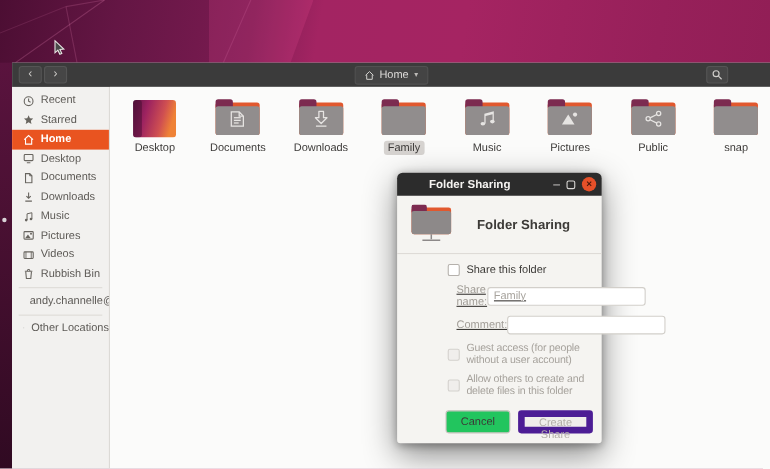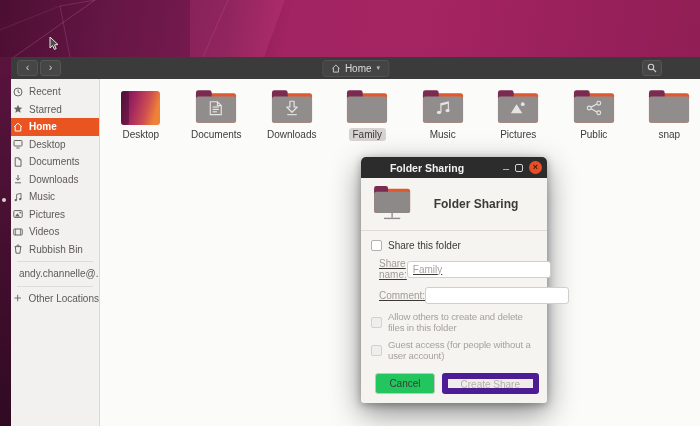--- a/index.html
+++ b/index.html
@@ -37,21 +37,21 @@
   .searchbtn { position:absolute; right:38px; width:20px; height:16px;
     background:#464646; border:1px solid #555; border-radius:3px;
     display:flex; align-items:center; justify-content:center; }
 
   .winbody { flex:1; display:flex; min-height:0; }
 
   
   .sidebar { width:89px; background:#f2f1ef; border-right:1px solid #dcdad6;
     padding-top:4px; font-size:10px; color:#5d5a56; flex:0 0 auto; }
   .srow { height:17.5px; display:flex; align-items:center; gap:6px;
-    padding-left:2px; color:#68655f; white-space:nowrap; overflow:hidden; }
+    padding-left:10px; color:#68655f; white-space:nowrap; overflow:hidden; }
   .srow .slabel { color:#5d5a56; }
   .srow.active { background:#e95420; color:#fff; }
   .srow.active .slabel { color:#fff; font-weight:bold; }
   .ssep { height:1px; background:#dedcd8; margin:3px 6px; }
 
   
   .content { flex:1; position:relative; background:#fbfbfa; }
   .grid { display:flex; padding:6px 0 0 3px; }
   .cell { width:75.5px; display:flex; flex-direction:column; align-items:center; }
   .cell .icon { height:40px; display:flex; align-items:flex-end; }
@@ -69,21 +69,21 @@
   .dlg-title { position:absolute; left:0; right:54px; text-align:center;
     color:#f4f2f0; font-size:10.5px; font-weight:bold; }
   .dlg-controls { position:absolute; right:5px; display:flex; align-items:center; gap:6px; }
   .ctl-min { color:#d8d6d4; font-size:11px; line-height:10px; }
   .ctl-max { width:8px; height:8px; border:1px solid #d8d6d4; border-radius:2px; }
   .ctl-close { width:13px; height:13px; border-radius:50%; background:#e65029;
     color:#47170b; font-size:9px; line-height:13px; text-align:center; font-weight:bold; }
   .dlg-header { display:flex; align-items:center; padding:8px 10px;
     border-bottom:1px solid #dedbd7; }
   .dlg-heading { flex:1; text-align:center; font-size:12px; font-weight:bold; color:#3c3a37; }
-  .dlg-form { padding:7px 8px 9px 8px; }
+  .dlg-form { padding:7px 8px 9px 8px;margin-left:36px; }
   .chkrow { display:flex; align-items:center; gap:6px; margin:2px 0 7px 2px; }
   .chk { width:11px; height:11px; background:#fff; border:1px solid #b5b1ac;
     border-radius:2px; flex:0 0 auto; }
   .chk.disabled { background:#f0eeec; border-color:#d4d1cd; }
   .chkrow.dim { color:#a6a29c; margin:0 0 6px 2px; font-size:9.6px; letter-spacing:-0.15px; }
   .field { display:flex; align-items:center; margin:0 0 7px 10px;text-decoration:underline; }
   .field label { width:60px; color:#a19d97; }
   .field input { flex:1; height:17px; border:1px solid #d2cfca; border-radius:3px;
     background:#fff; font-family:"Liberation Sans",sans-serif; font-size:10px;
     color:#a7a39d; padding:0 5px; outline:none; }
@@ -406,26 +406,26 @@
         <input type="text" value="Family" style="">
       </div>
 
       <div class="field">
         <label>Comment:</label>
         <input type="text" value="" style="">
       </div>
 
       <div class="chkrow dim">
         <span class="chk disabled"></span>
-        <span>Allow others to create and delete files in this folder</span>
+        <span>Guest access (for people without a user account)</span>
       </div>
 
       <div class="chkrow dim">
         <span class="chk disabled"></span>
-        <span>Guest access (for people without a user account)</span>
+        <span>Allow others to create and delete files in this folder</span>
       </div>
 
       <div class="btnrow">
         <button class="btn btn-cancel">Cancel</button>
         <button class="btn btn-create">Create Share</button>
       </div>
     </div>
   </div>
 
 </div>

